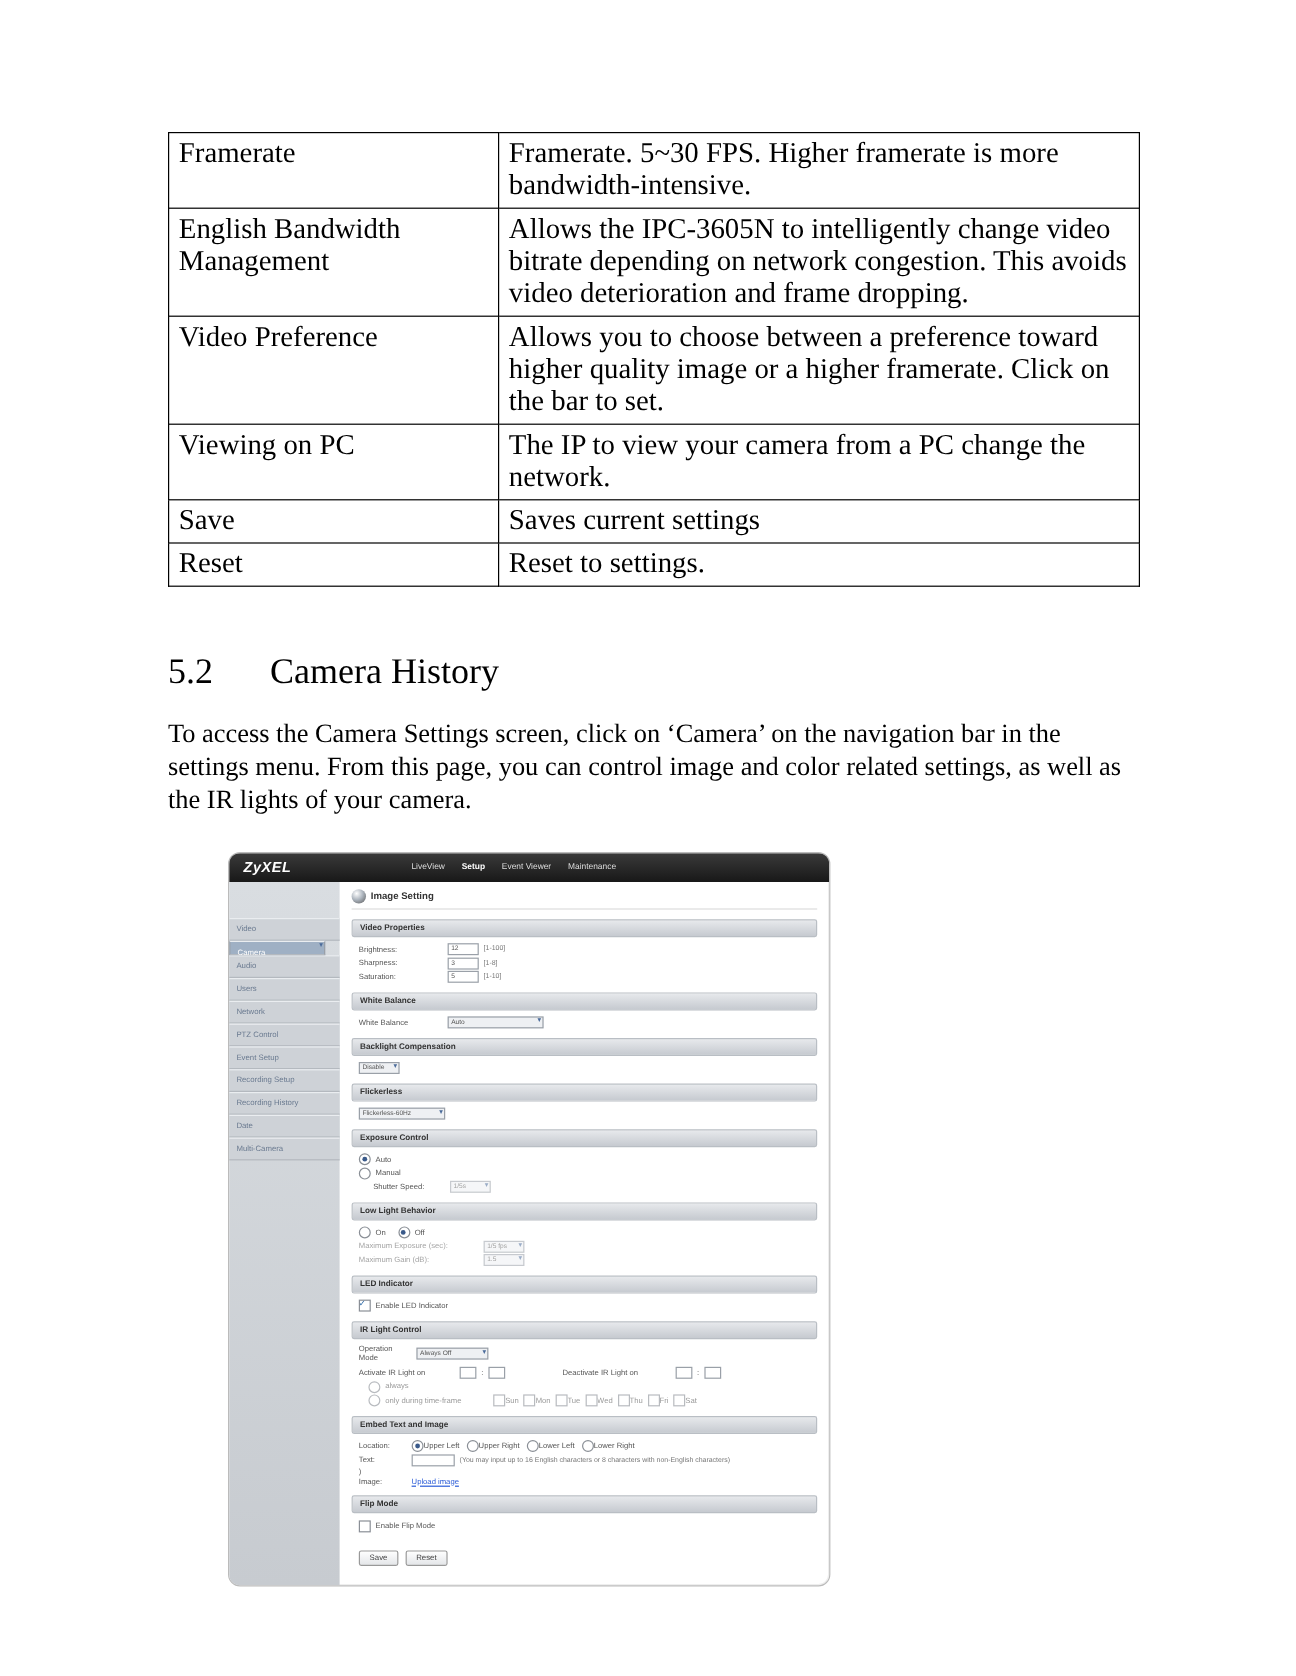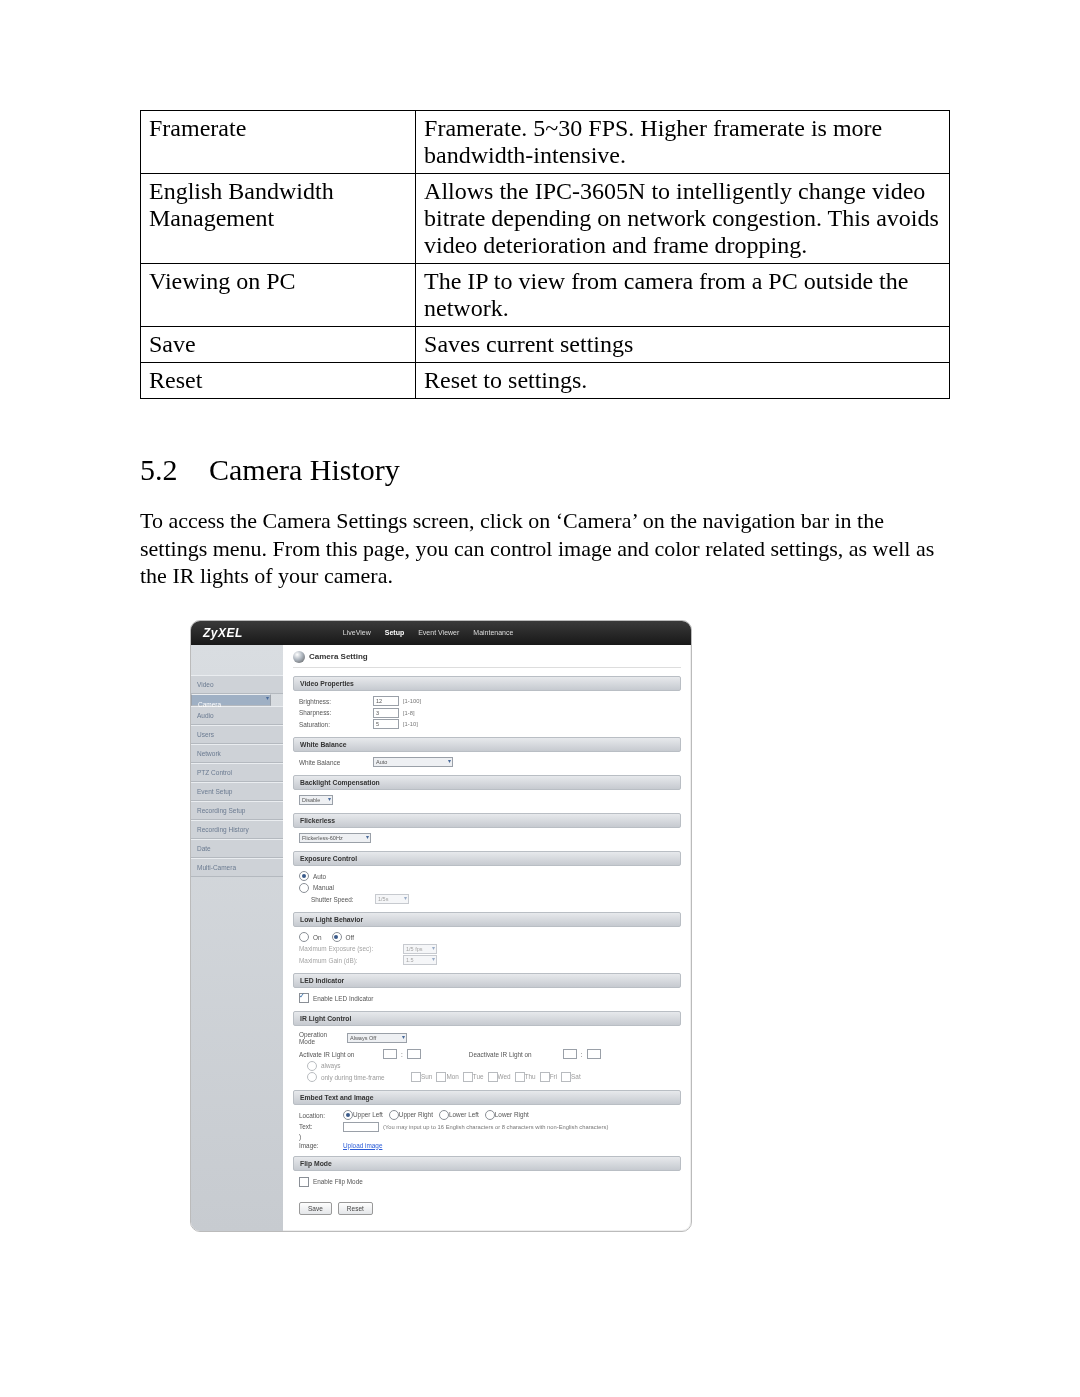--- a/index.html
+++ b/index.html
@@ -30,21 +30,21 @@
     vertical-align: top;
   }
   .def-table td:first-child { width: 34%; }
 
   
   h2 {
     font-size: 30px;
     font-weight: normal;
     margin: 54px 0 20px 0;
   }
-  h2 .secno { margin-right: 24px; }
+  h2 .secno { margin-right: 40px; }
   .intro {
     font-size: 22px;
     line-height: 1.25;
     margin: 0 0 30px 0;
   }
 
   
   .figure {
     width: 500px;
     margin: 0 0 0 50px;
@@ -202,22 +202,26 @@
     <tbody id="def-rows">
         <tr>
           <td>Framerate</td>
           <td>Framerate. 5~30 FPS. Higher framerate is more bandwidth-intensive.</td>
         </tr>
         <tr>
           <td>English Bandwidth Management</td>
           <td>Allows the IPC-3605N to intelligently change video bitrate depending on network congestion. This avoids video deterioration and frame dropping.</td>
         </tr>
         <tr>
+          <td>Video Preference</td>
+          <td>Allows you to choose between a preference toward higher quality image or a higher framerate. Click on the bar to set.</td>
+        </tr>
+        <tr>
           <td>Viewing on PC</td>
-          <td>The IP to view from camera from a PC outside the network.</td>
+          <td>The IP to view your camera from a PC change the network.</td>
         </tr>
         <tr>
           <td>Save</td>
           <td>Saves current settings</td>
         </tr>
         <tr>
           <td>Reset</td>
           <td>Reset to settings.</td>
         </tr>
       </tbody>
@@ -254,21 +258,21 @@
           <div class="navitem">Event Setup</div>
           <div class="navitem">Recording Setup</div>
           <div class="navitem">Recording History</div>
           <div class="navitem">Date</div>
           <div class="navitem">Multi-Camera</div>
         </div>
 
       <div class="content">
         <div class="page-title">
           <span class="icon"></span>
-          <span>Camera Setting</span>
+          <span>Image Setting</span>
         </div>
 
         <div class="section-name">Video Properties</div>
         <div class="section-body">
           <div class="row">
             <span class="lab">Brightness:</span>
             <span class="inp">12</span>
             <span class="hint">[1-100]</span>
           </div>
           <div class="row">

